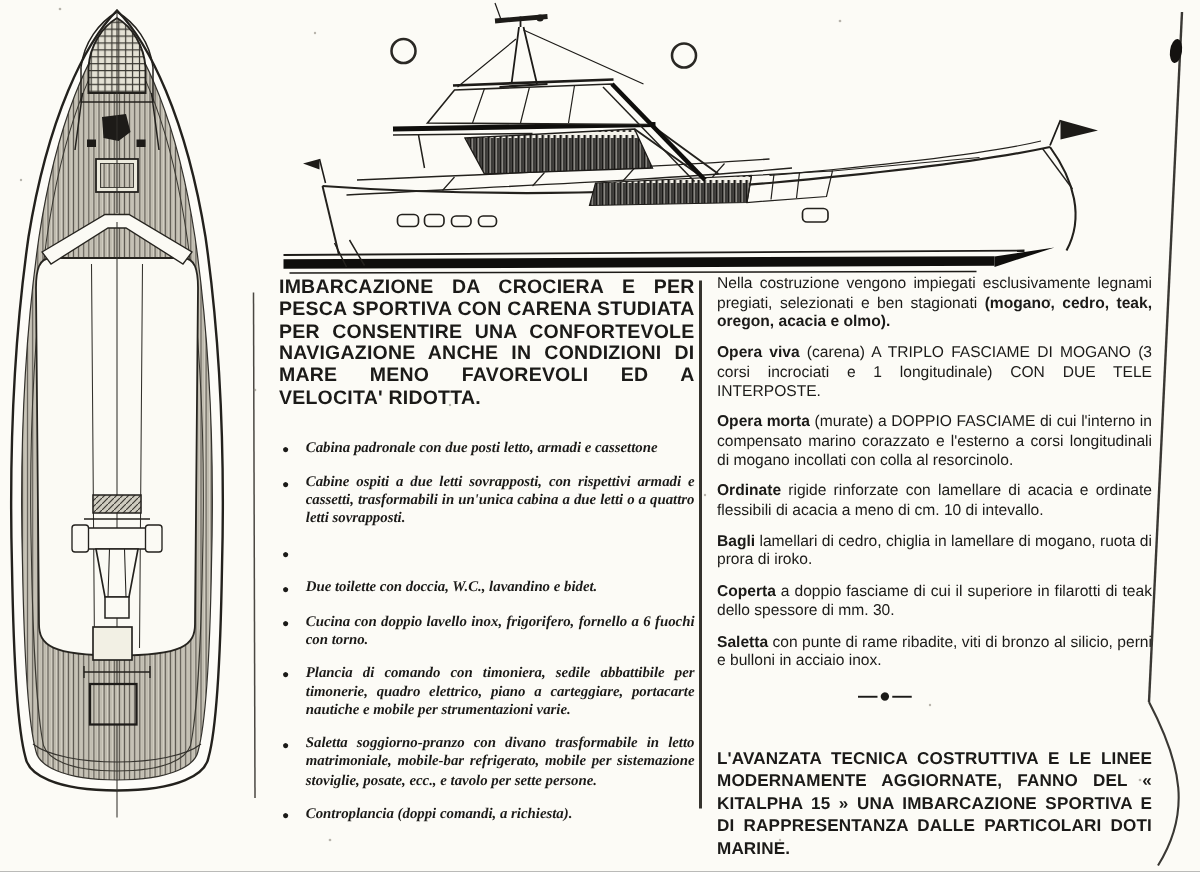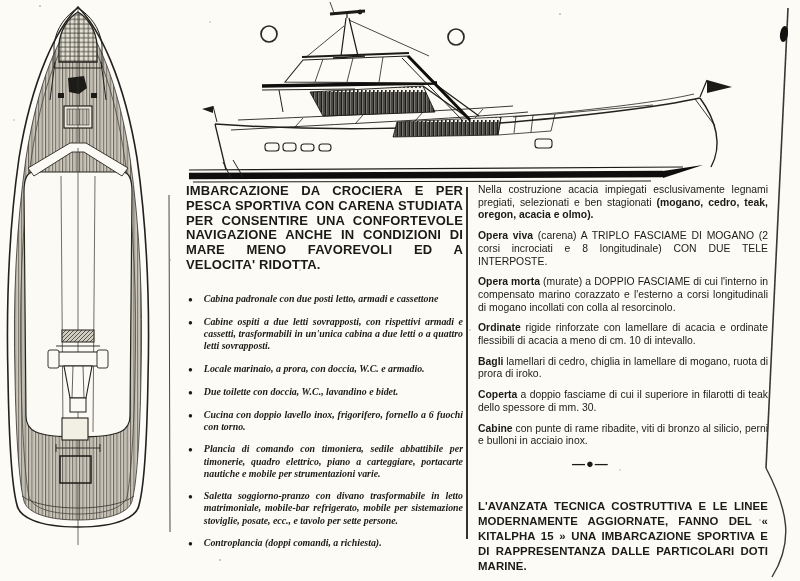--- a/index.html
+++ b/index.html
@@ -186,21 +186,20 @@
       <div class="bullet-item">
           <span class="dot">●</span>
           <span class="btxt">Cabina padronale con due posti letto, armadi e cassettone</span>
         </div>
       <div class="bullet-item">
           <span class="dot">●</span>
           <span class="btxt">Cabine ospiti a due letti sovrapposti, con rispettivi armadi e cassetti, trasformabili in un'unica cabina a due letti o a quattro letti sovrapposti.</span>
         </div>
       <div class="bullet-item">
           <span class="dot">●</span>
-          <span class="btxt">Locale marinaio, a prora, con doccia, W.C. e armadio.</span>
         </div>
       <div class="bullet-item">
           <span class="dot">●</span>
           <span class="btxt">Due toilette con doccia, W.C., lavandino e bidet.</span>
         </div>
       <div class="bullet-item">
           <span class="dot">●</span>
           <span class="btxt">Cucina con doppio lavello inox, frigorifero, fornello a 6 fuochi con torno.</span>
         </div>
       <div class="bullet-item">
@@ -212,27 +211,27 @@
           <span class="btxt">Saletta soggiorno-pranzo con divano trasformabile in letto matrimoniale, mobile-bar refrigerato, mobile per sistemazione stoviglie, posate, ecc., e tavolo per sette persone.</span>
         </div>
       <div class="bullet-item">
           <span class="dot">●</span>
           <span class="btxt">Controplancia (doppi comandi, a richiesta).</span>
         </div>
     </div>
   </div>
 
   <div class="col-right">
-    <p class="rp"><strong></strong><span>Nella costruzione acacia impiegati esclusivamente legnami pregiati, selezionati e ben stagionati </span><strong>(mogano, cedro, teak, oregon, acacia e olmo).</strong></p>
-    <p class="rp"><strong>Opera viva</strong><span> (carena) A TRIPLO FASCIAME DI MOGANO (2 corsi incrociati e 8 longitudinale) CON DUE TELE INTERPOSTE.</span><strong></strong></p>
+    <p class="rp"><strong></strong><span>Nella costruzione vengono impiegati esclusivamente legnami pregiati, selezionati e ben stagionati </span><strong>(mogano, cedro, teak, oregon, acacia e olmo).</strong></p>
+    <p class="rp"><strong>Opera viva</strong><span> (carena) A TRIPLO FASCIAME DI MOGANO (3 corsi incrociati e 1 longitudinale) CON DUE TELE INTERPOSTE.</span><strong></strong></p>
     <p class="rp"><strong>Opera morta</strong><span> (murate) a DOPPIO FASCIAME di cui l'interno in compensato marino corazzato e l'esterno a corsi longitudinali di mogano incollati con colla al resorcinolo.</span><strong></strong></p>
     <p class="rp"><strong>Ordinate</strong><span> rigide rinforzate con lamellare di acacia e ordinate flessibili di acacia a meno di cm. 10 di intevallo.</span><strong></strong></p>
     <p class="rp"><strong>Bagli</strong><span> lamellari di cedro, chiglia in lamellare di mogano, ruota di prora di iroko.</span><strong></strong></p>
     <p class="rp"><strong>Coperta</strong><span> a doppio fasciame di cui il superiore in filarotti di teak dello spessore di mm. 30.</span><strong></strong></p>
-    <p class="rp"><strong>Cabine</strong><span> con punte di rame ribadite, viti di bronzo al silicio, perni e bulloni in acciaio inox.</span><strong></strong></p>
+    <p class="rp"><strong>Saletta</strong><span> con punte di rame ribadite, viti di bronzo al silicio, perni e bulloni in acciaio inox.</span><strong></strong></p>
     <div class="sec-divider">—●—</div>
     <p class="closing">L'AVANZATA TECNICA COSTRUTTIVA E LE LINEE MODERNAMENTE AGGIORNATE, FANNO DEL « KITALPHA 15 » UNA IMBARCAZIONE SPORTIVA E DI RAPPRESENTANZA DALLE PARTICOLARI DOTI MARINE.</p>
   </div>
 
   <svg class="artifact-svg" width="800" height="581" viewBox="0 0 800 581">
     <path d="M788,8 L766,468" stroke="#3a3834" stroke-width="1.6" fill="none"></path>
     <ellipse cx="784" cy="34" rx="4" ry="8" fill="#141210" transform="rotate(8 784 34)"></ellipse>
     <path d="M766,468 C788,510 794,542 772,577" stroke="#3a3834" stroke-width="1.4" fill="none"></path>
     <g fill="#8a867c" opacity="0.6">
       <circle cx="40" cy="6" r="0.9"></circle>

